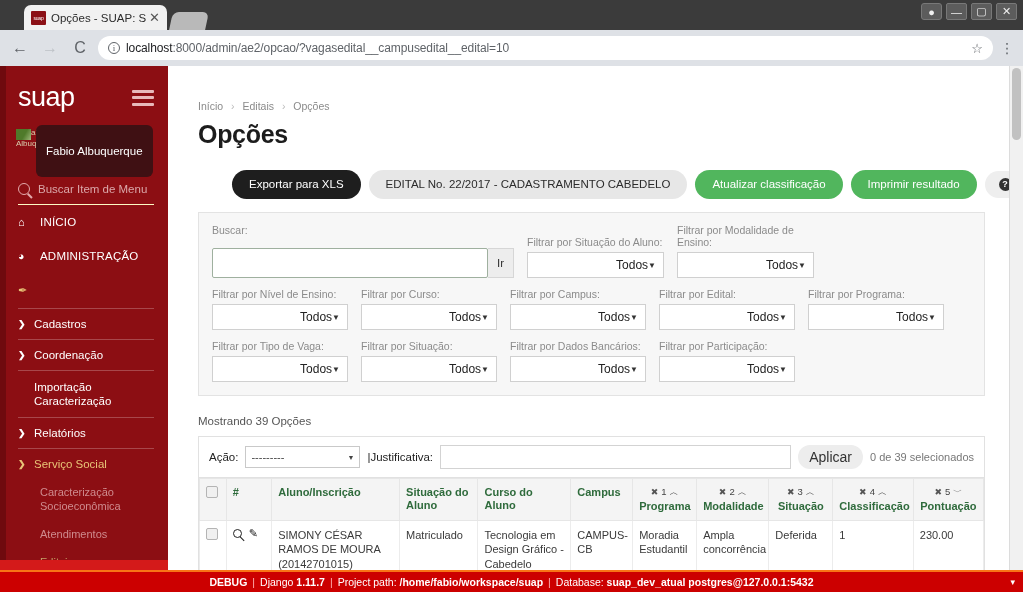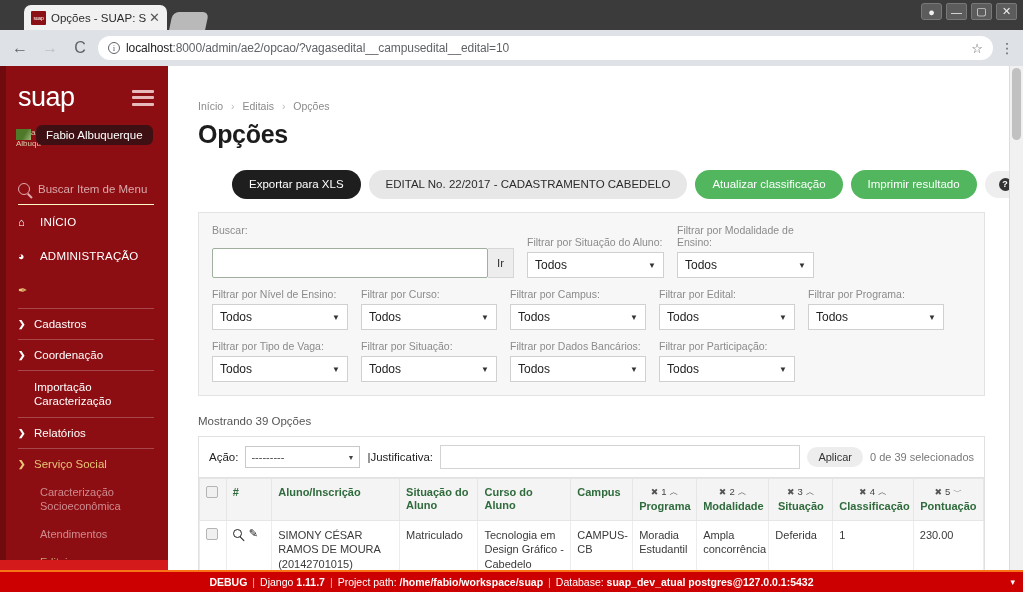--- a/index.html
+++ b/index.html
@@ -102,21 +102,21 @@
     width: 34px; height: 30px; overflow: hidden;
     font-size: 8px; color: #d8cfae; line-height: 1.05;
   }
   .sb-avatar .av-img {
     width: 15px; height: 11px; background: linear-gradient(120deg,#4f7a2a 55%,#9fb87a);
     display: inline-block; vertical-align: top;
   }
   .sb-tooltip {
     position: absolute; left: 36px; top: 0;
     background: #3f1013; color: #fff; font-size: 11.5px;
-    padding: 4px 10px; border-radius: 6px; white-space: nowrap;
+    padding: 20px 10px; border-radius: 6px; white-space: nowrap;
   }
 
   .sb-search {
     display: flex; align-items: center; gap: 8px;
     margin: 14px 14px 0 18px; padding-bottom: 9px;
     border-bottom: 1px solid #fef9c3;
   }
   .sb-search-icon {
     width: 12px; height: 12px; border: 1.6px solid #e3a9ab; border-radius: 50%;
     position: relative; flex: 0 0 12px;
@@ -189,21 +189,21 @@
   .filters {
     margin-top: 13px; background: #f7f7f7; border: 1px solid #e3e3e3;
     padding: 11px 13px 13px 13px;
   }
   .frow { display: flex; gap: 13px; margin-bottom: 10px; }
   .frow:last-child { margin-bottom: 0; }
   .fgroup { display: flex; flex-direction: column; }
   .flabel { font-size: 10.5px; color: #8b8b8b; margin-bottom: 4px; }
   .fselect {
     height: 26px; background: #fff; border: 1px solid #d0d0d0;
-    display: flex; align-items: center; justify-content: space-between;
+    display: flex; align-items: center; justify-content: flex-end;
     padding: 0 7px; font-size: 12px; color: #222;
   }
   .fselect .caret { font-size: 8px; color: #333; }
   .searchwrap { display: flex; align-items: flex-end; gap: 0; margin-top: 8px; }
   .searchbox {
     width: 276px; height: 30px; background: #fff;
     border: 1.5px solid #9fb09f; border-radius: 2px;
   }
   .searchgo {
     width: 26px; height: 30px; background: #ededed; border: 1px solid #d6d6d6;
@@ -222,21 +222,21 @@
   .ab-select {
     width: 115px; height: 22px; background: #fff; border: 1px solid #c9c9c9;
     display: flex; align-items: center; justify-content: space-between;
     padding: 0 5px; font-size: 11px; color: #444;
   }
   .ab-select .caret { font-size: 7px; }
   .ab-input {
     flex: 1; height: 24px; background: #fff; border: 1px solid #d3d3d3;
   }
   .ab-apply {
-    background: #ededed; border-radius: 12px; font-size: 11px;
+    background: #ededed; border-radius: 12px; font-size: 14px;
     padding: 4px 11px; color: #333;
   }
   .ab-count { font-size: 11px; color: #777; white-space: nowrap; }
 
   
   .tablewrap { border: 1px solid #e1e1e1; border-top: none; }
   table { width: 100%; border-collapse: collapse; table-layout: fixed; }
   thead th {
     background: #f4f4f4; border: 1px solid #e6e6e6;
     font-size: 11px; color: #2f6b3c; font-weight: bold;

